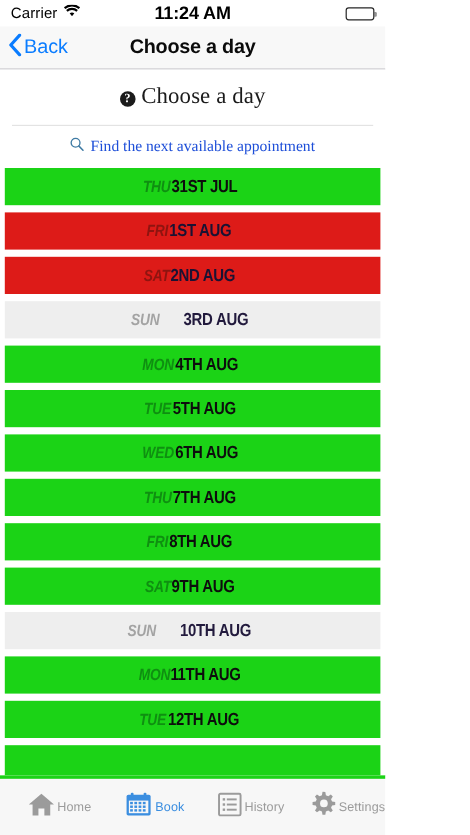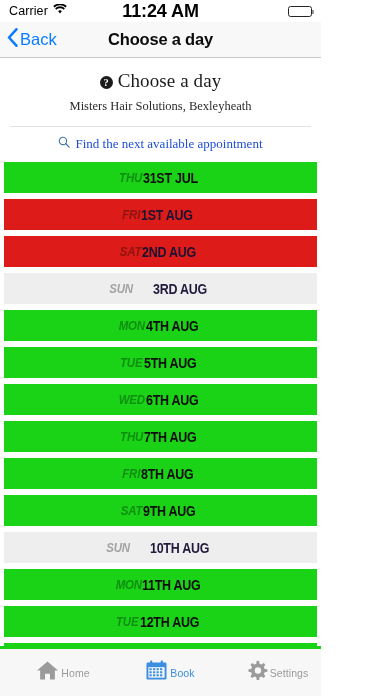--- a/index.html
+++ b/index.html
@@ -38,21 +38,21 @@
   }
   .status-left {
     display: flex;
     align-items: center;
     gap: 5px;
     flex: 1 1 0;
   }
   .status-center {
     flex: 0 0 auto;
     font-weight: 600;
-    font-size: 18px;
+    font-size: 15px;
     letter-spacing: -0.1px;
   }
   .status-right {
     flex: 1 1 0;
     display: flex;
     justify-content: flex-end;
     align-items: center;
   }
   .wifi-icon { display: block; }
   .battery {
@@ -287,21 +287,20 @@
     <div class="nav-title">Choose a day</div>
   </div>
 
   <div class="content">
 
     <div class="page-head">
       <h1>
         <span class="help-icon">?</span>
         <span>Choose a day</span>
       </h1>
-      <div class="page-sub">Misters Hair Solutions, Bexleyheath</div>
     </div>
 
     <div class="divider"></div>
 
     <div class="find-link">
       <span class="search-icon">
         <svg width="12" height="12" viewBox="0 0 14 14">
           <circle cx="5.8" cy="5.8" r="4.3" fill="none" stroke="#3f7ba4" stroke-width="1.3"></circle>
           <path d="M9.1 9.1 L13 13" stroke="#3f7ba4" stroke-width="1.5" stroke-linecap="round"></path>
         </svg>
@@ -396,20 +395,36 @@
             <rect x="12.0" y="15.0" width="2.4" height="2.1"></rect>
             <rect x="15.7" y="15.0" width="2.4" height="2.1"></rect>
           </g>
           <rect x="5.2" y="0.6" width="2.4" height="3.4" rx="1" fill="currentColor"></rect>
           <rect x="16.4" y="0.6" width="2.4" height="3.4" rx="1" fill="currentColor"></rect>
         </svg>
       </span>
       <span class="tab-label">Book</span>
     </div>
 
+    <div class="tab">
+      <span class="tab-icon">
+        <svg width="21" height="21" viewBox="0 0 22 22">
+          <rect x="1.6" y="1.6" width="18.8" height="18.8" rx="1.2" fill="none" stroke="currentColor" stroke-width="1.7"></rect>
+          <g fill="currentColor">
+            <rect x="4.8" y="5.4" width="2.1" height="2.1"></rect>
+            <rect x="4.8" y="9.9" width="2.1" height="2.1"></rect>
+            <rect x="4.8" y="14.4" width="2.1" height="2.1"></rect>
+            <rect x="8.4" y="5.6" width="8.6" height="1.7"></rect>
+            <rect x="8.4" y="10.1" width="8.6" height="1.7"></rect>
+            <rect x="8.4" y="14.6" width="8.6" height="1.7"></rect>
+          </g>
+        </svg>
+      </span>
+      <span class="tab-label">History</span>
+    </div>
 
     <div class="tab">
       <span class="tab-icon">
         <svg width="22" height="22" viewBox="0 0 24 24">
           <path fill="currentColor" d="M12 0.8 L14.3 1.2 L14.8 4.1 L16.9 5 L19.3 3.4 L21.1 5.2 L19.5 7.6 L20.4 9.7 L23.3 10.2 L23.3 12.8 L20.4 13.3 L19.5 15.4 L21.1 17.8 L19.3 19.6 L16.9 18 L14.8 18.9 L14.3 21.8 L11.7 21.8 L11.2 18.9 L9.1 18 L6.7 19.6 L4.9 17.8 L6.5 15.4 L5.6 13.3 L2.7 12.8 L2.7 10.2 L5.6 9.7 L6.5 7.6 L4.9 5.2 L6.7 3.4 L9.1 5 L11.2 4.1 L11.7 1.2 Z"></path>
           <circle cx="13" cy="11.5" r="3.5" fill="#f7f7f7"></circle>
         </svg>
       </span>
       <span class="tab-label">Settings</span>
     </div>

